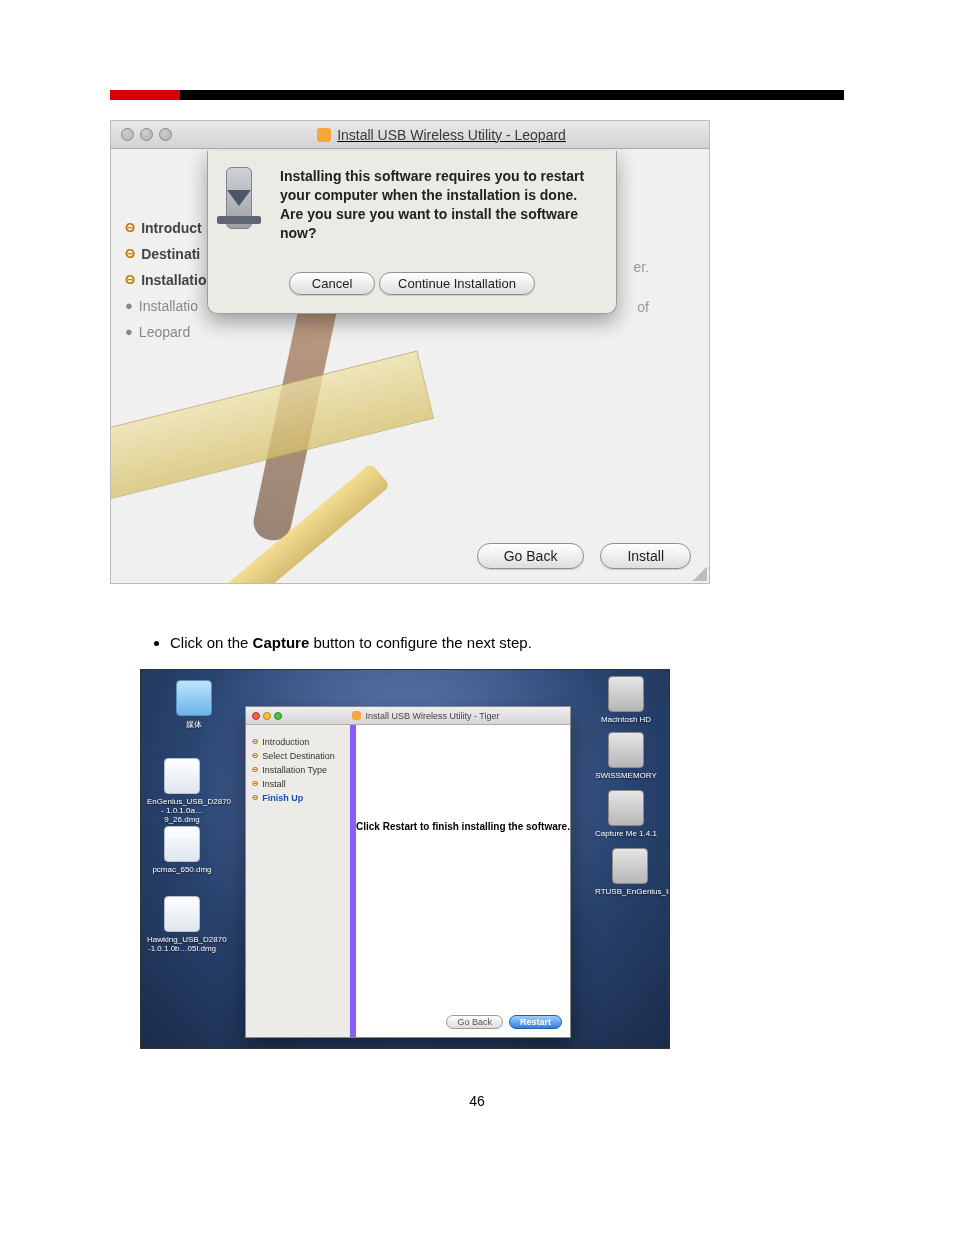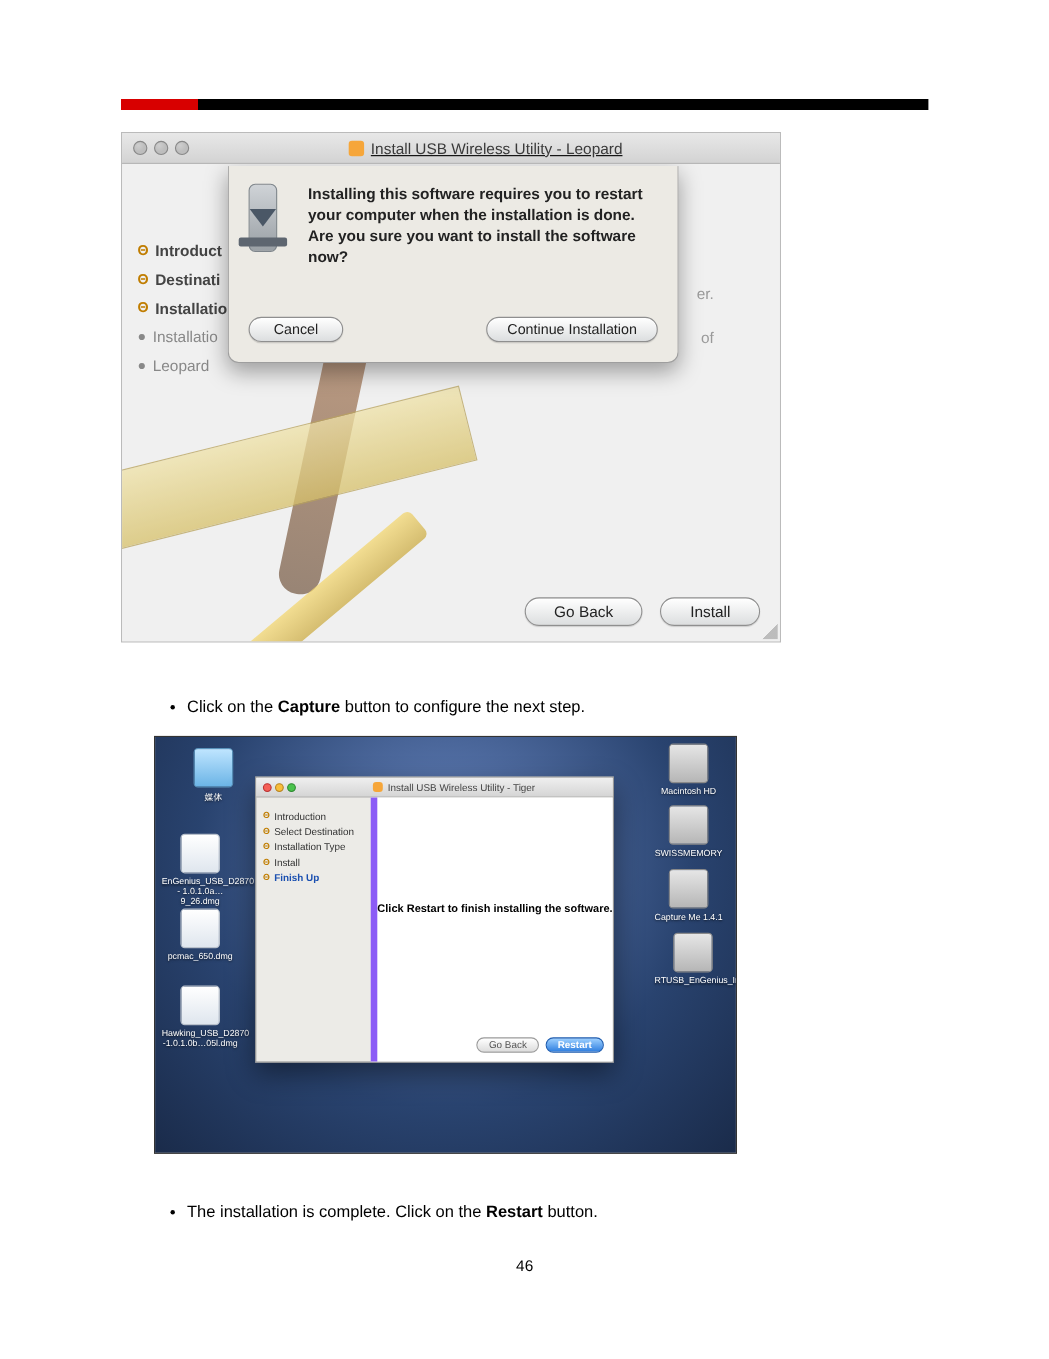--- a/index.html
+++ b/index.html
@@ -114,21 +114,21 @@
   }
   .drive-icon::after {
     content: ""; position: absolute; bottom: 4px; width: 44px; height: 8px;
     background: #5e6670; border-radius: 2px;
   }
   .drive-arrow {
     width: 0; height: 0; border-left: 12px solid transparent; border-right: 12px solid transparent;
     border-top: 16px solid #4a5766;
   }
   .sheet-msg { font-weight: bold; font-size: 14px; color: #222; line-height: 1.35; }
-  .sheet-btns { display: flex; gap: 4px; justify-content: space-between; margin-top: 45px; }
+  .sheet-btns { display: flex; gap: 4px; justify-content: center; margin-top: 29px; }
   .aqua-btn {
     min-width: 86px; padding: 3px 18px;
     background: linear-gradient(#ffffff, #dcdedf);
     border: 1px solid #8f8f8f;
     border-radius: 12px;
     font-size: 13px;
     color: #222;
     box-shadow: inset 0 1px 0 #fff, 0 1px 1px rgba(0,0,0,.15);
   }
   .aqua-btn-lg { padding: 4px 26px; font-size: 14px; border-radius: 14px; }
@@ -160,21 +160,21 @@
     overflow: hidden;
     border: 1px solid #333;
     margin-bottom: 44px;
   }
   .desk-icon { position: absolute; width: 70px; text-align: center; color: #fff; font-size: 8px; text-shadow: 0 1px 2px #000a; }
   .desk-icon .glyph { width: 36px; height: 36px; margin: 0 auto 3px; border-radius: 4px; }
   .desk-icon .glyph.folder { background: linear-gradient(#bfe5ff, #6bb4e6); border: 1px solid #5a93bb; }
   .desk-icon .glyph.hd { background: linear-gradient(#e6e6e6, #b6b6b6); border: 1px solid #8a8a8a; }
   .desk-icon .glyph.doc { background: linear-gradient(#fff, #dfe6ee); border: 1px solid #b8c0cb; }
   .shot2 .win {
-    position: absolute; left: 91px; top: 36px; width: 326px; height: 260px;
+    position: absolute; left: 104px; top: 36px; width: 326px; height: 332px;
     background: #ecebe7;
     border: 1px solid #8a8a8a;
     box-shadow: 0 10px 24px rgba(0,0,0,.45);
   }
   .shot2 .win .wtb {
     height: 18px;
     background: linear-gradient(#efefef, #d5d5d5);
     border-bottom: 1px solid #aeaeae;
     display: flex; align-items: center; font-size: 9px; color: #444;
     padding: 0 6px;
@@ -382,20 +382,15 @@
           <div class="msg">Click Restart to finish installing the software.</div>
           <div class="win-foot">
             <button class="tiny-btn">Go Back</button>
             <button class="tiny-btn primary">Restart</button>
           </div>
         </div>
       </div>
     </div>
   </div>
 
-  <ul class="instr">
-    <li>
-      <span>The installation is complete. Click on the </span><b>Restart</b><span> button.</span>
-    </li>
-  </ul>
 
   <div class="page-num">46</div>
 </div>
 
 </body></html>

